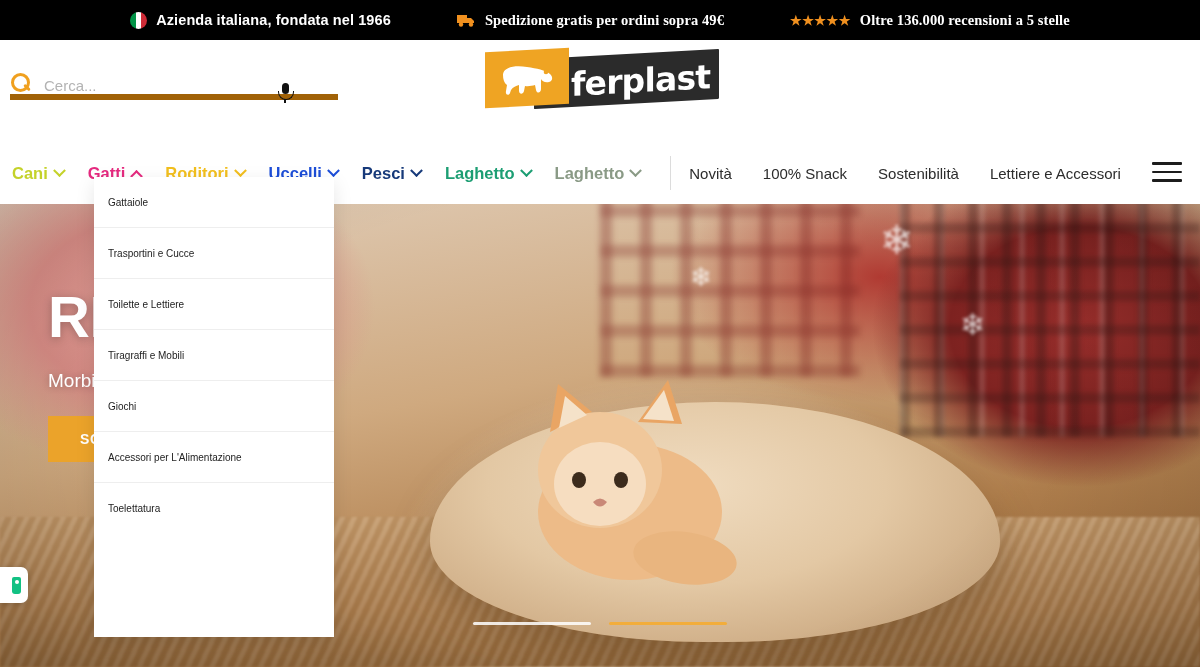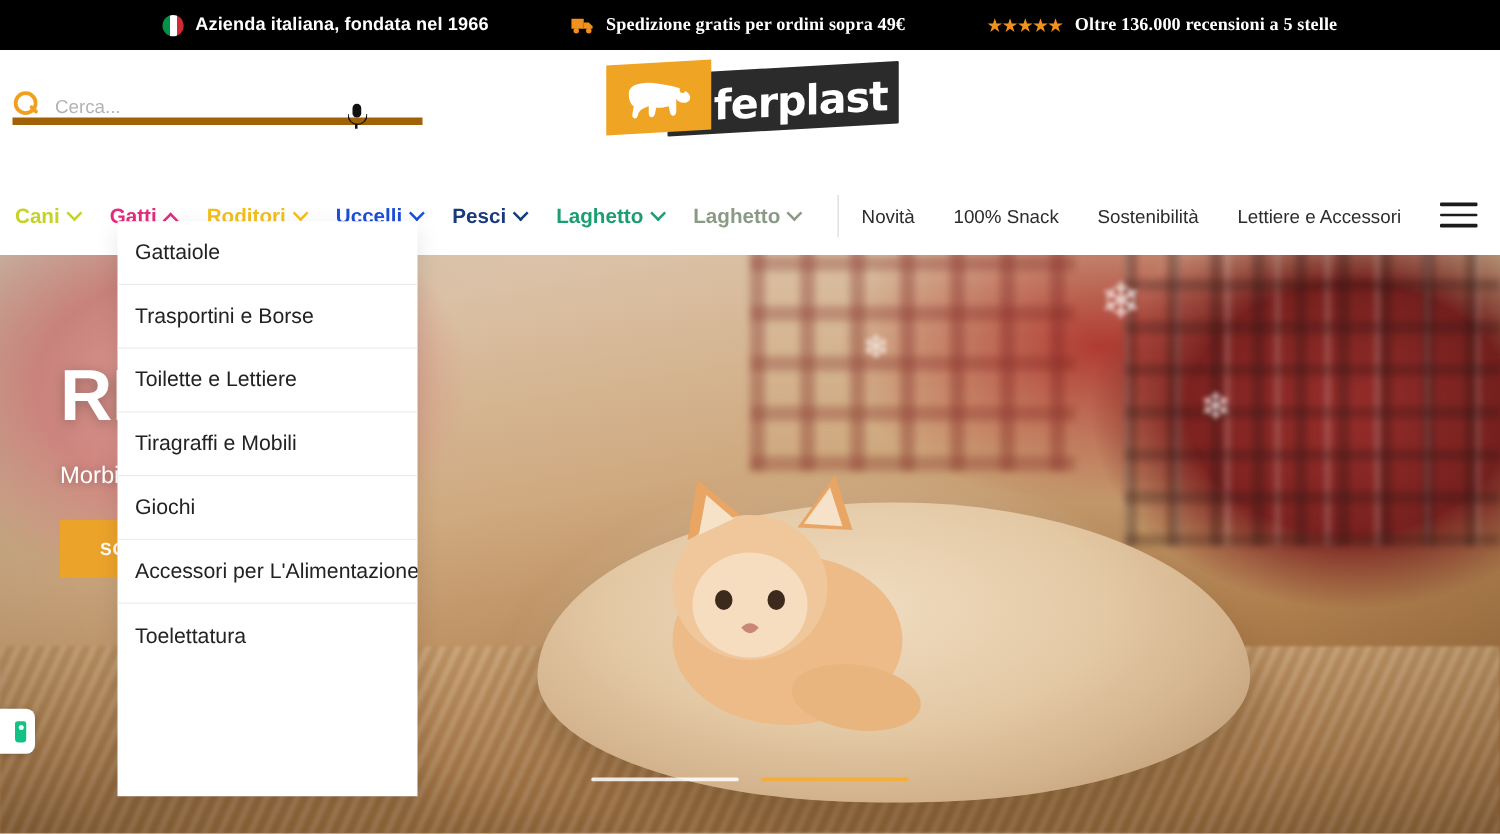--- a/index.html
+++ b/index.html
@@ -235,21 +235,21 @@
     position: absolute; left: 94px; top: 177px;
     width: 240px; height: 460px;
     background: #ffffff;
     box-shadow: 0 6px 18px rgba(0,0,0,.10);
     z-index: 50;
     overflow: hidden;
   }
   .dd-item {
     height: 51px; display: flex; align-items: center;
     padding-left: 14px;
-    font-size: 17px; color: #222222;
+    font-size: 10px; color: #222222;
     border-bottom: 1px solid #eeeeee;
     cursor: pointer; white-space: nowrap;
   }
   .dd-item:last-child { border-bottom: none; }
 
   
   .cookie-badge {
     position: absolute; left: -10px; bottom: 64px;
     width: 38px; height: 36px;
     background: #ffffff; border-radius: 7px;
@@ -401,21 +401,21 @@
     </div>
 
     <div class="carousel-dots">
       <div class="dot"></div>
       <div class="dot active"></div>
     </div>
   </div>
 
   <div class="dropdown">
     <div class="dd-item">Gattaiole</div>
-    <div class="dd-item">Trasportini e Borse</div>
+    <div class="dd-item">Trasportini e Cucce</div>
     <div class="dd-item">Toilette e Lettiere</div>
     <div class="dd-item">Tiragraffi e Mobili</div>
     <div class="dd-item">Giochi</div>
     <div class="dd-item">Accessori per L'Alimentazione</div>
     <div class="dd-item">Toelettatura</div>
   </div>
 
   <div class="cookie-badge">
     <span class="cookie-glyph"></span>
   </div>

